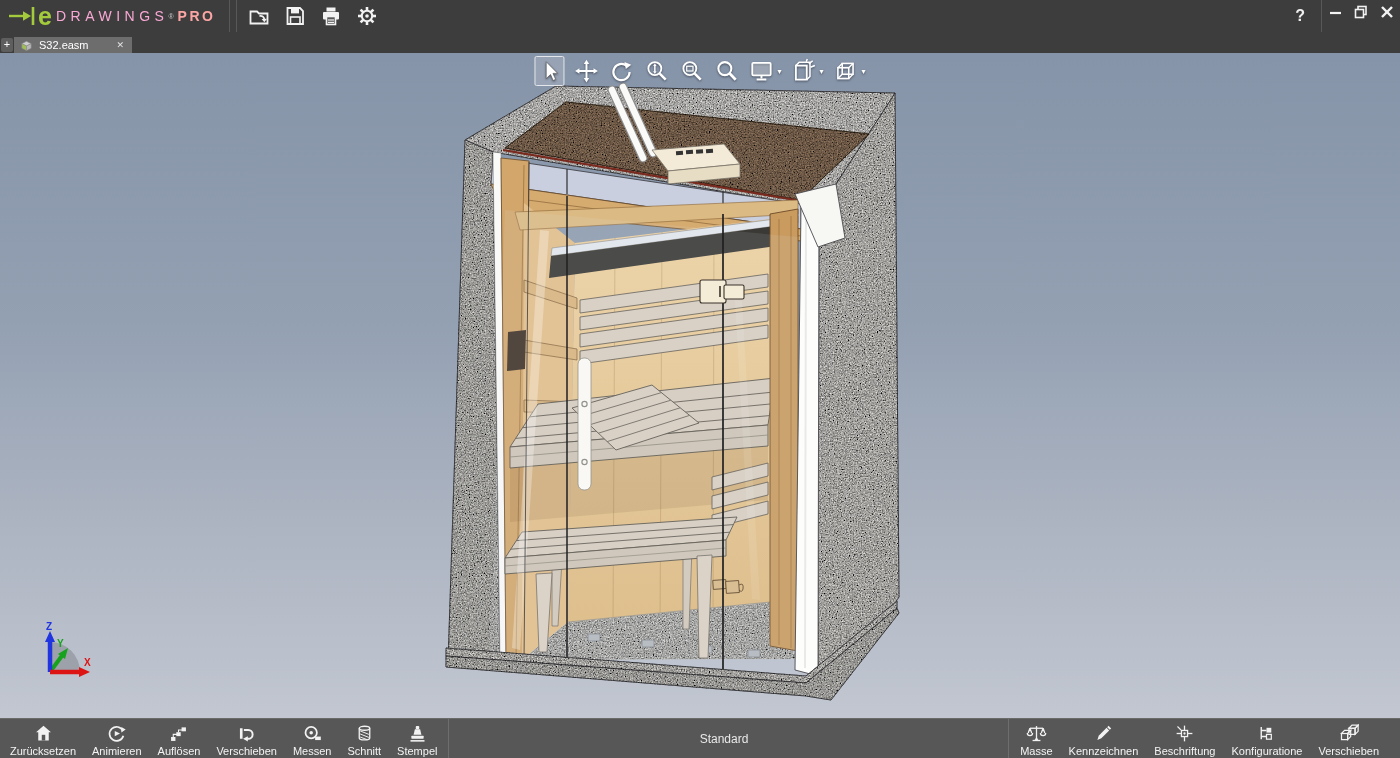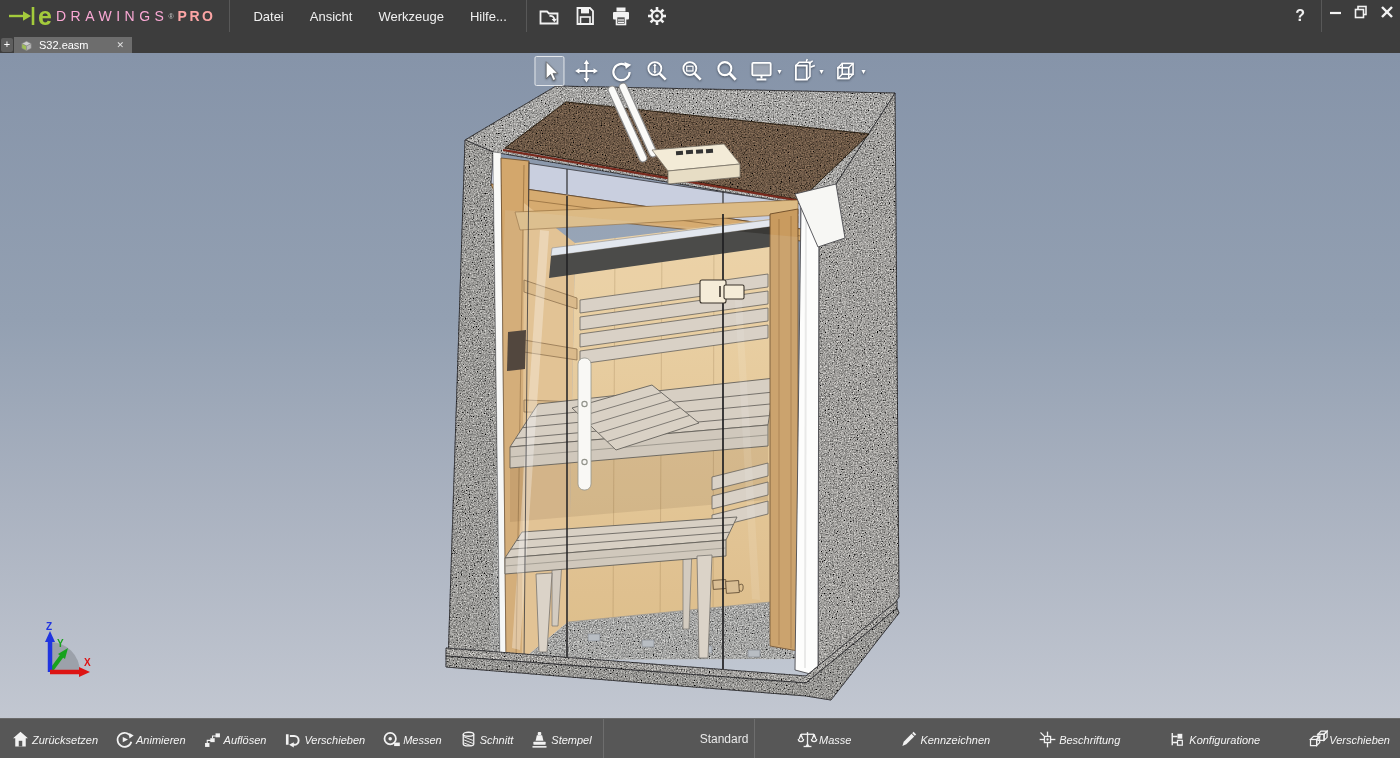--- a/index.html
+++ b/index.html
@@ -51,23 +51,23 @@
   .caret { color:#fff; font-size:8px; margin-left:3px; filter:drop-shadow(0 1px 1px rgba(20,25,35,.55)); }
 
   
   #triad { position:absolute; left:28px; top:568px; width:70px; height:70px; }
 
   
   #bottombar { position:absolute; top:718px; left:0; width:1400px; height:40px; background:#575757;
     border-top:1px solid #6a6a6a; display:flex; align-items:center; color:#f4f4f4; }
   .bgroup { display:flex; align-items:stretch; height:40px; }
   #bleft { position:absolute; left:2px; top:0; }
-  #bright { position:absolute; right:2px; top:0;gap:31px; }
-  .bbtn { display:flex; flex-direction:row; align-items:center; justify-content:center;
-    padding:2px 8px 1px 8px; gap:1px;font-style:italic; }
+  #bright { position:absolute; right:13px; top:0; }
+  .bbtn { display:flex; flex-direction:column; align-items:center; justify-content:center;
+    padding:2px 8px 1px 8px; gap:1px; }
   .bbtn .lbl { font-size:11px; color:#f4f4f4; white-space:nowrap; }
   .bicon { width:21px; height:21px; }
   .bsep { width:1px; background:#6e6e6e; margin:0 3px; height:40px; }
   #bcenter { position:absolute; left:50%; top:0; transform:translateX(-50%); height:40px;
     display:flex; align-items:center; margin-left:24px; font-size:12px; color:#e9e9e9; }
 </style>
 </head>
 <body>
 
 <div id="app">
@@ -76,26 +76,20 @@
     <div id="logo">
       <svg width="30" height="22" viewBox="0 0 30 22">
         <line x1="1" y1="11" x2="16" y2="11" stroke="#a4cb3c" stroke-width="2.4"></line>
         <polygon points="15,6.2 23,11 15,15.8" fill="#a4cb3c"></polygon>
         <line x1="25" y1="2" x2="25" y2="20" stroke="#a4cb3c" stroke-width="2.6"></line>
       </svg>
       <span class="e">e</span>
       <span class="nm">DRAWINGS</span>
       <span class="reg">®</span>
       <span class="pro">PRO</span>
-    </div>
-    <div id="menus">
-      <div class="menu-item">Datei</div>
-      <div class="menu-item">Ansicht</div>
-      <div class="menu-item">Werkzeuge</div>
-      <div class="menu-item">Hilfe...</div>
     </div>
     <div id="topicons">
       <svg class="ticon" viewBox="0 0 24 24">
         <path d="M3.5,7.5 H10 L12,9.5 H20.5 V19.5 H3.5 Z" fill="none" stroke="#f2f2f2" stroke-width="1.8"></path>
         <path d="M12.5,12 q4.5,-0.5 4.8,3.6" fill="none" stroke="#f2f2f2" stroke-width="1.8"></path>
         <polygon points="14.6,15 17.4,18.2 20,14.8" fill="#f2f2f2"></polygon>
       </svg>
       <svg class="ticon" viewBox="0 0 24 24">
         <path d="M4.5,4 H17 L20,7 V20 H4.5 Z" fill="none" stroke="#f2f2f2" stroke-width="1.8"></path>
         <rect x="8" y="4.8" width="8" height="4.6" fill="#f2f2f2"></rect>

